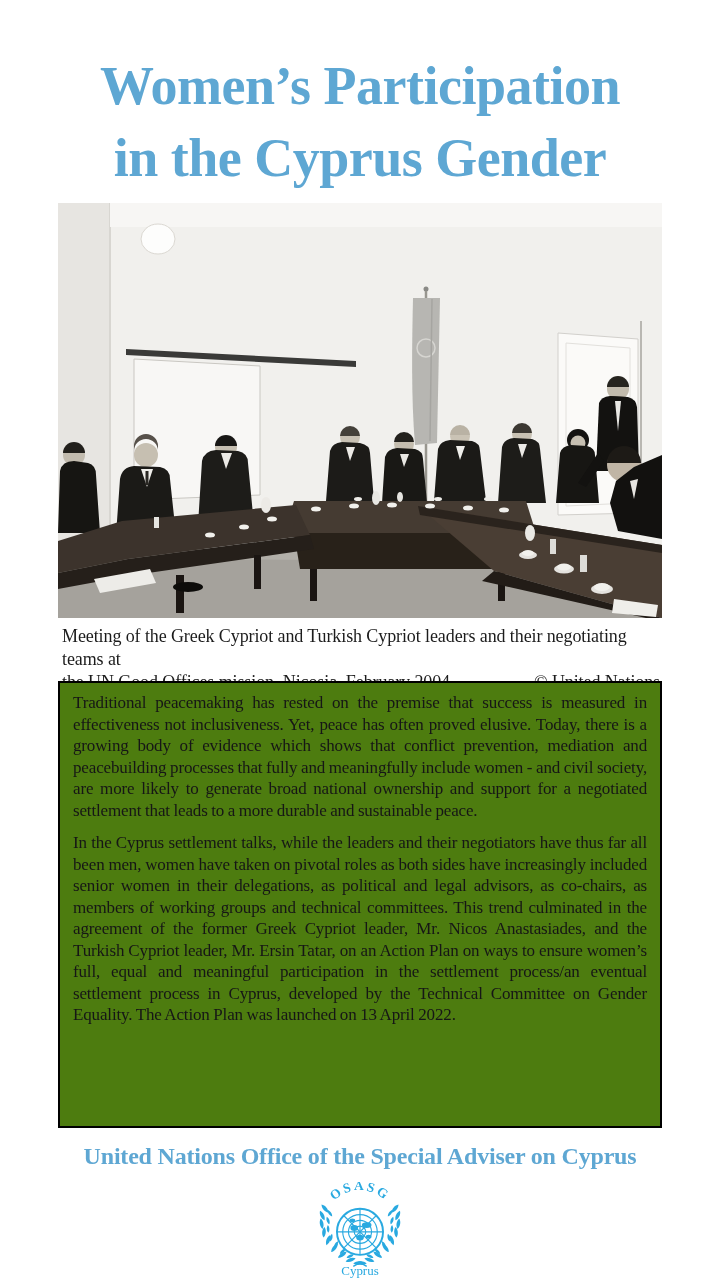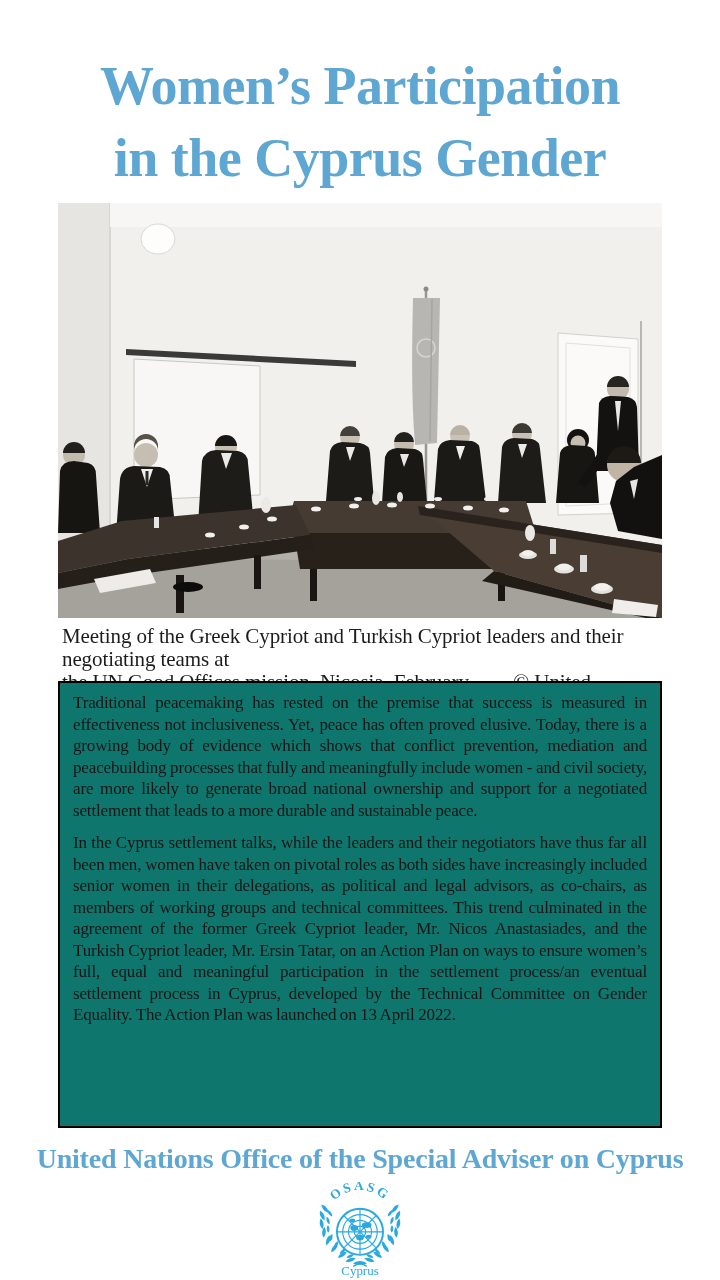--- a/index.html
+++ b/index.html
@@ -8,35 +8,35 @@
     font-family:"Liberation Serif","DejaVu Serif",serif;color:#1a1a1a;
   }
   .title{
     position:absolute;top:50px;left:0;width:720px;text-align:center;
     color:#5ea7d3;font-weight:bold;font-size:54px;line-height:72px;letter-spacing:-0.5px;
   }
   .photo-wrap{position:absolute;top:203px;left:58px;width:604px;height:415px;}
   .photo-wrap svg{display:block;width:604px;height:415px;}
   .caption{
     position:absolute;top:625px;left:62px;width:598px;
-    font-size:21px;line-height:23px;color:#1c1c1c;letter-spacing:-0.1px;
+    font-size:18px;line-height:23px;color:#1c1c1c;letter-spacing:-0.1px;
   }
   .caption-row{display:flex;justify-content:space-between;}
   .intro-box{
     position:absolute;top:681px;left:58px;width:604px;height:447px;
     border:2px solid #000;box-sizing:border-box;padding:9px 13px 0 13px;
-    overflow:hidden;background:#0f766e;
+    overflow:hidden;background:#4d7c0f;
   }
   .intro-box p{
     margin:0 0 11px 0;text-align:justify;
     font-size:17px;line-height:21.5px;letter-spacing:-0.15px;word-spacing:-0.5px;color:#161616;
   }
   .footer-name{
     position:absolute;top:1143px;left:0;width:720px;text-align:center;
-    color:#5ea7d3;font-weight:bold;font-size:28px;letter-spacing:-0.2px;
+    color:#5ea7d3;font-weight:bold;font-size:24px;letter-spacing:-0.2px;
   }
   .logo-wrap{position:absolute;top:1178px;left:50%;transform:translateX(-50%);width:96px;height:100px;}
   .logo-wrap svg{display:block;width:96px;height:100px;}
 </style>
 </head>
 <body>
 
 <div id="page">
 
   <div class="title">

